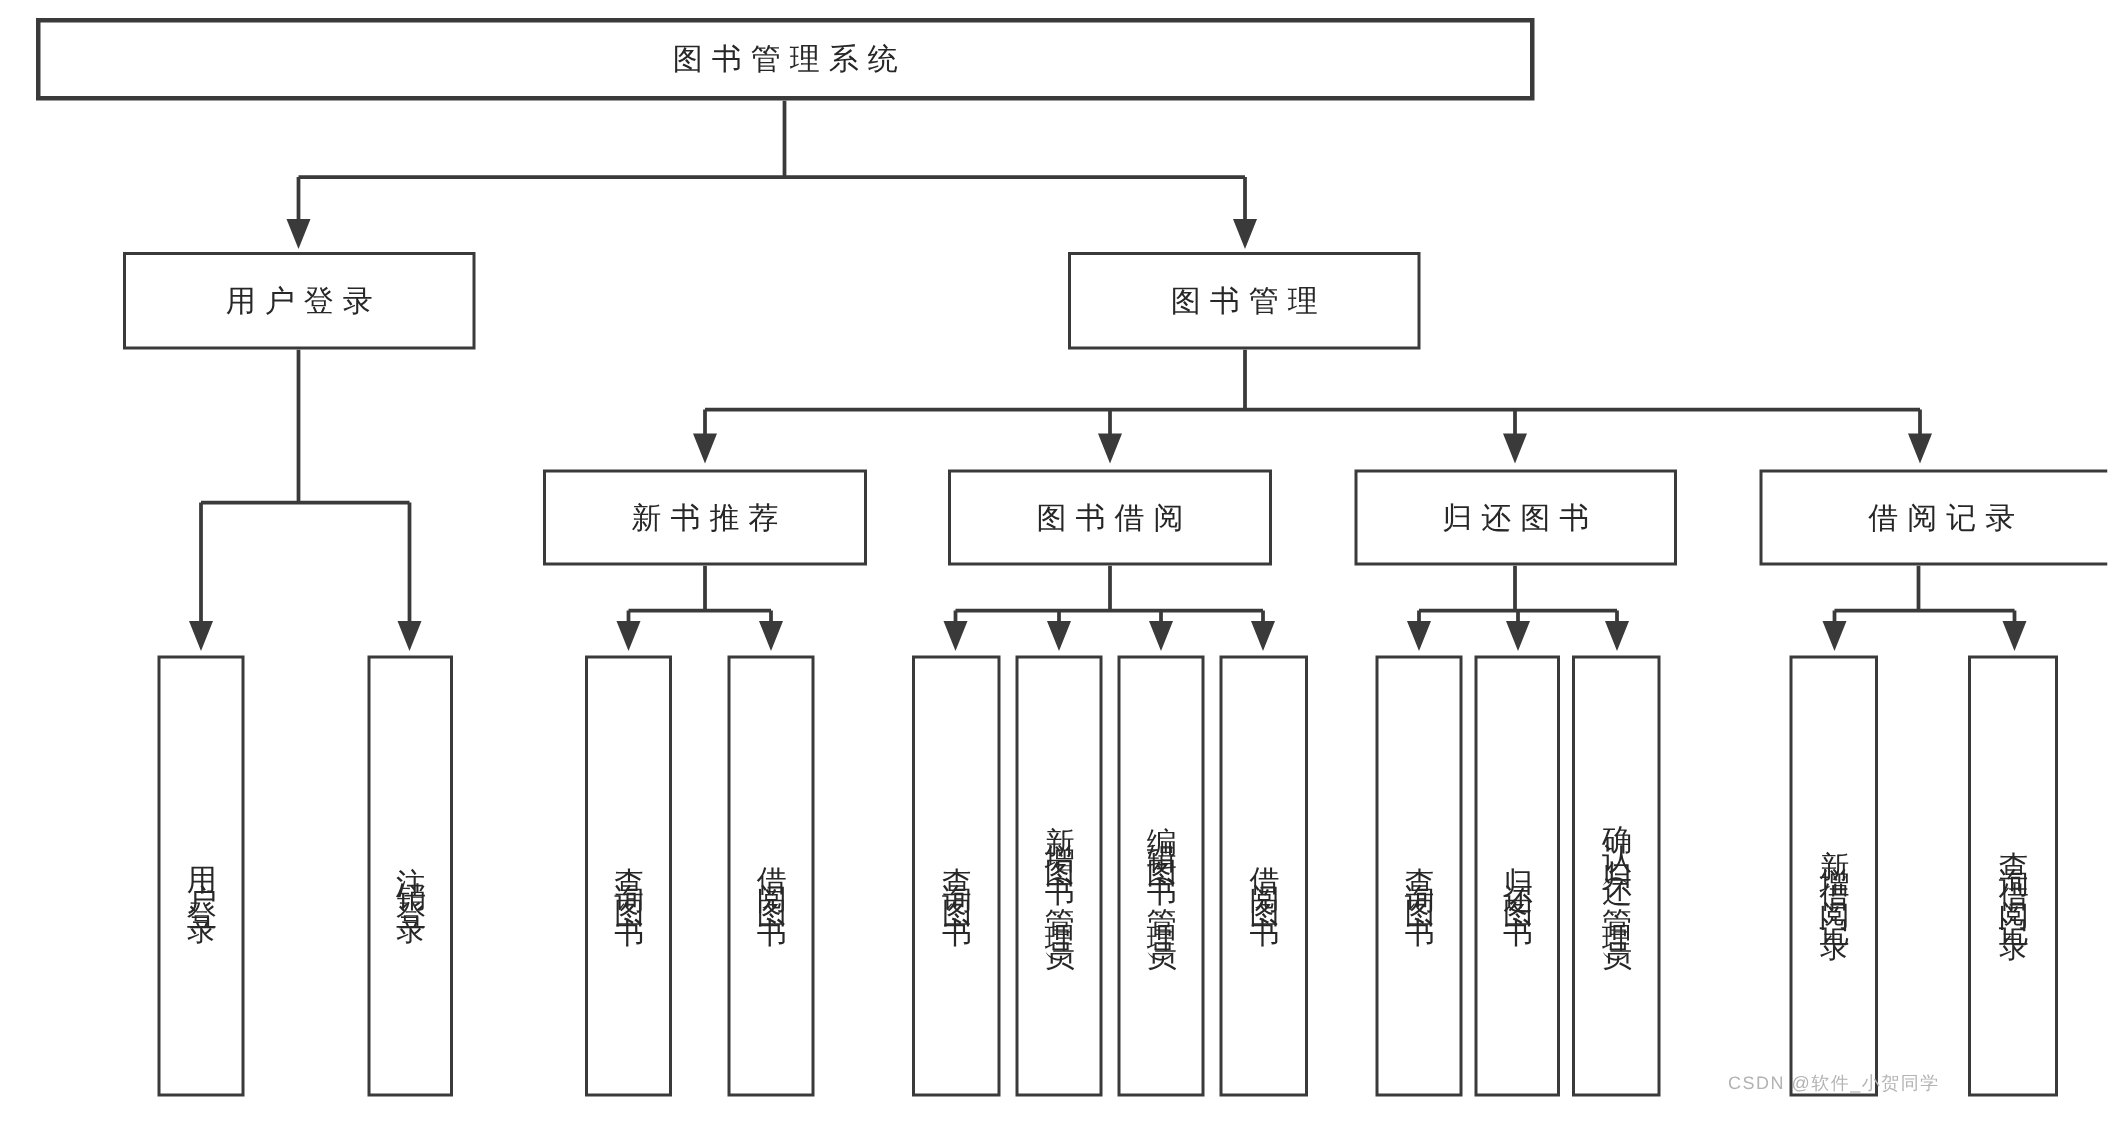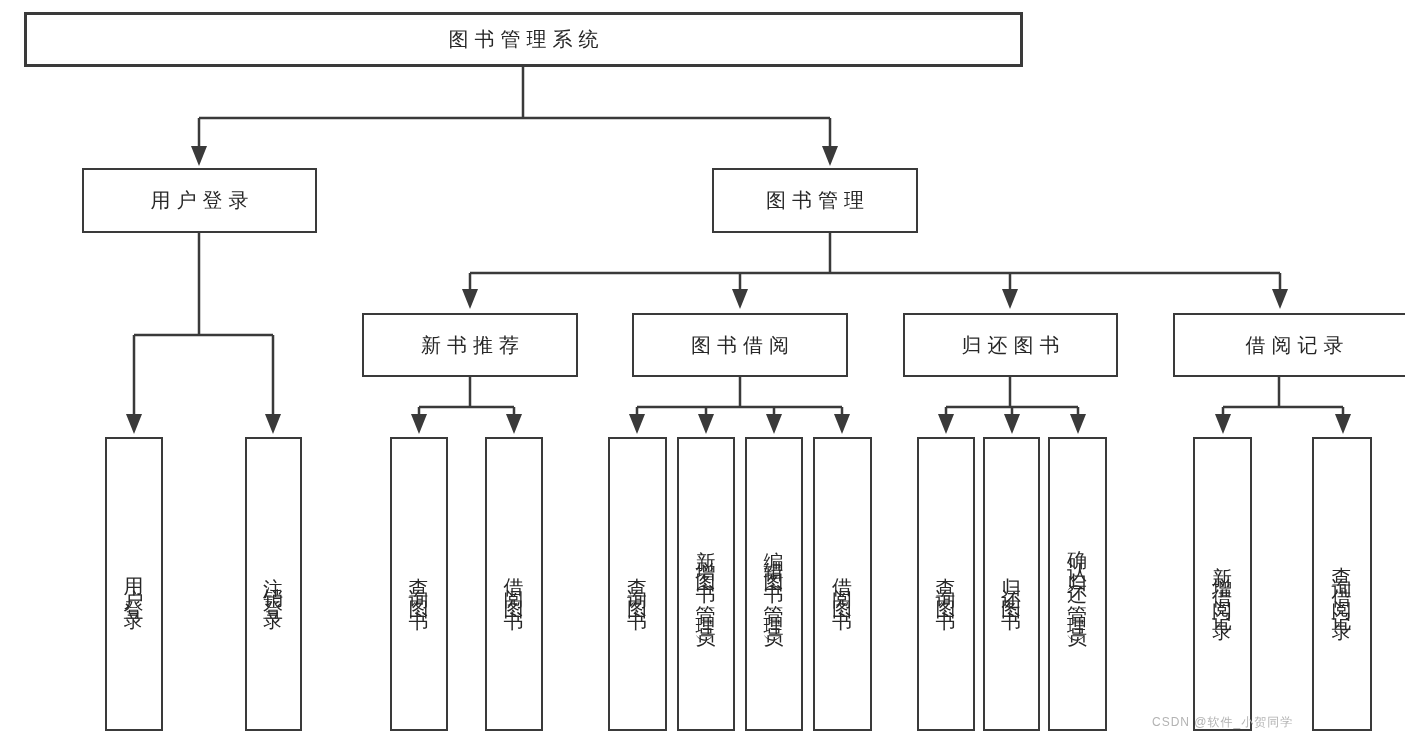--- a/index.html
+++ b/index.html
@@ -81,21 +81,21 @@
     </g>
   </svg>
 
   <div class="node h root" style="left:24px;top:12px;width:999px;height:55px">
     <span>图书管理系统</span>
   </div>
 
   <div class="node h" style="left:82px;top:168px;width:235px;height:65px">
     <span>用户登录</span>
   </div>
-  <div class="node h" style="left:712px;top:168px;width:206px;height:65px">
+  <div class="node h" style="left:712px;top:168px;width:235px;height:65px">
     <span>图书管理</span>
   </div>
 
   <div class="node h" style="left:362px;top:313px;width:216px;height:64px">
     <span>新书推荐</span>
   </div>
   <div class="node h" style="left:632px;top:313px;width:216px;height:64px">
     <span>图书借阅</span>
   </div>
   <div class="node h" style="left:903px;top:313px;width:215px;height:64px">

